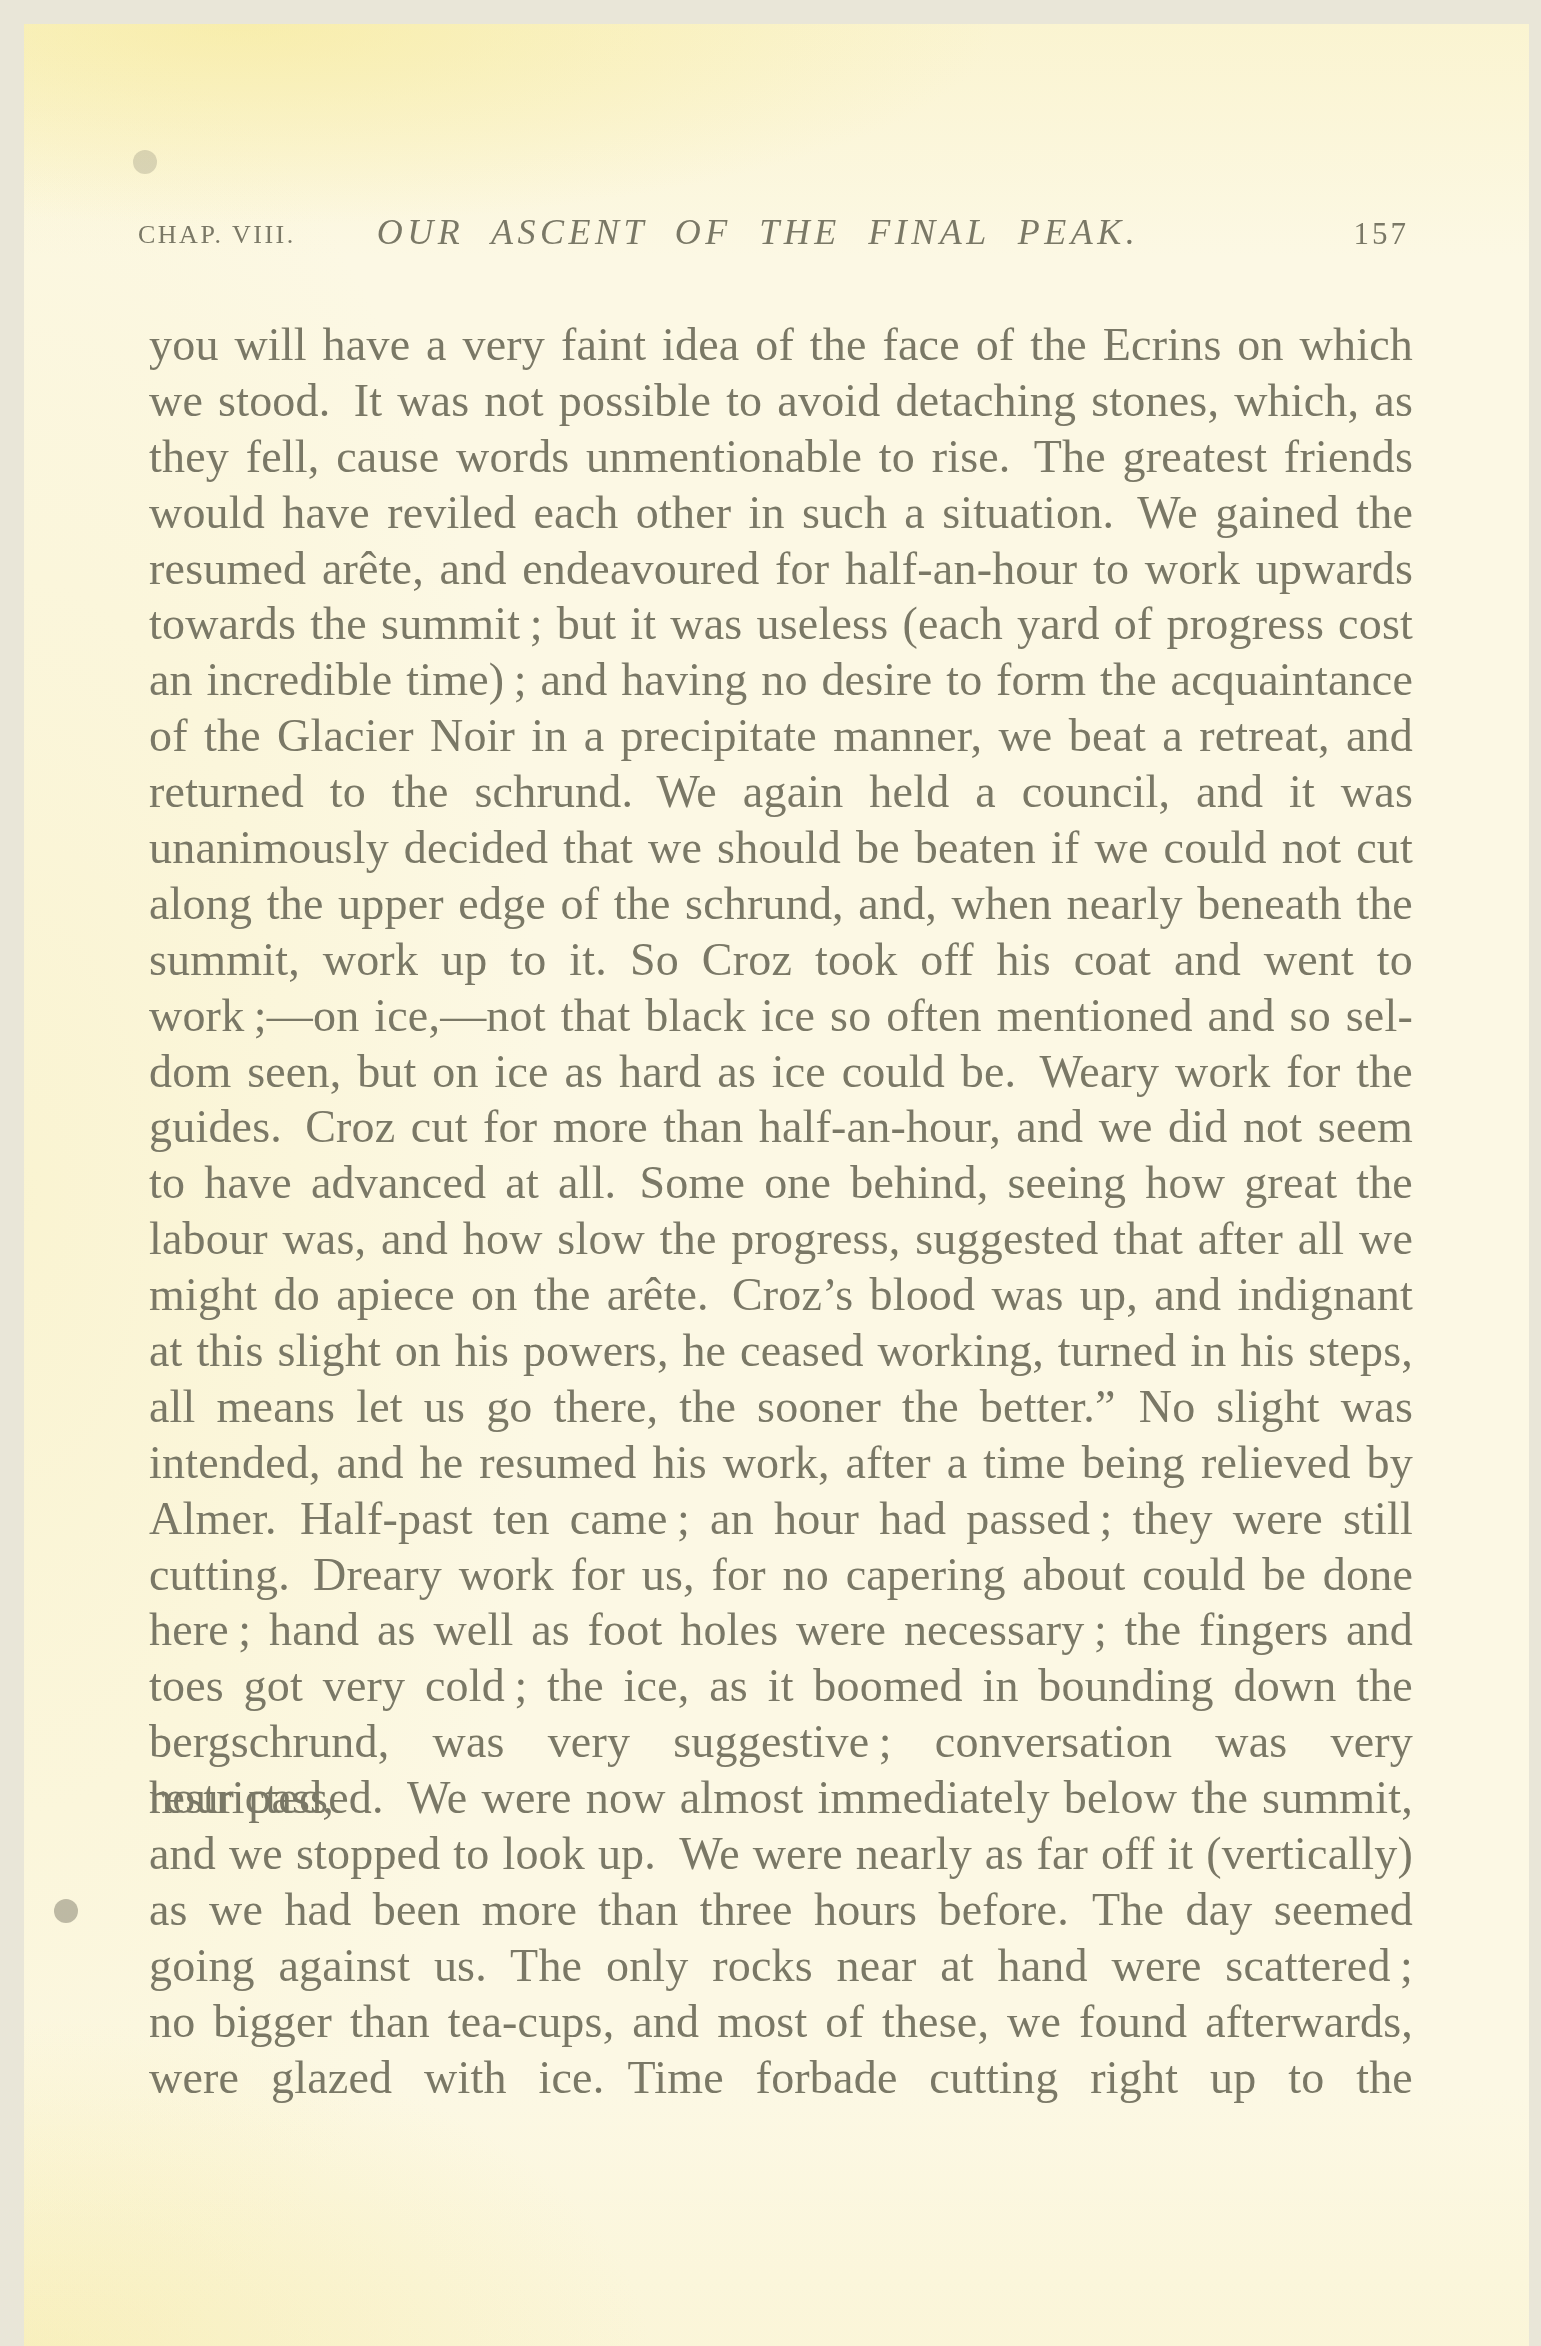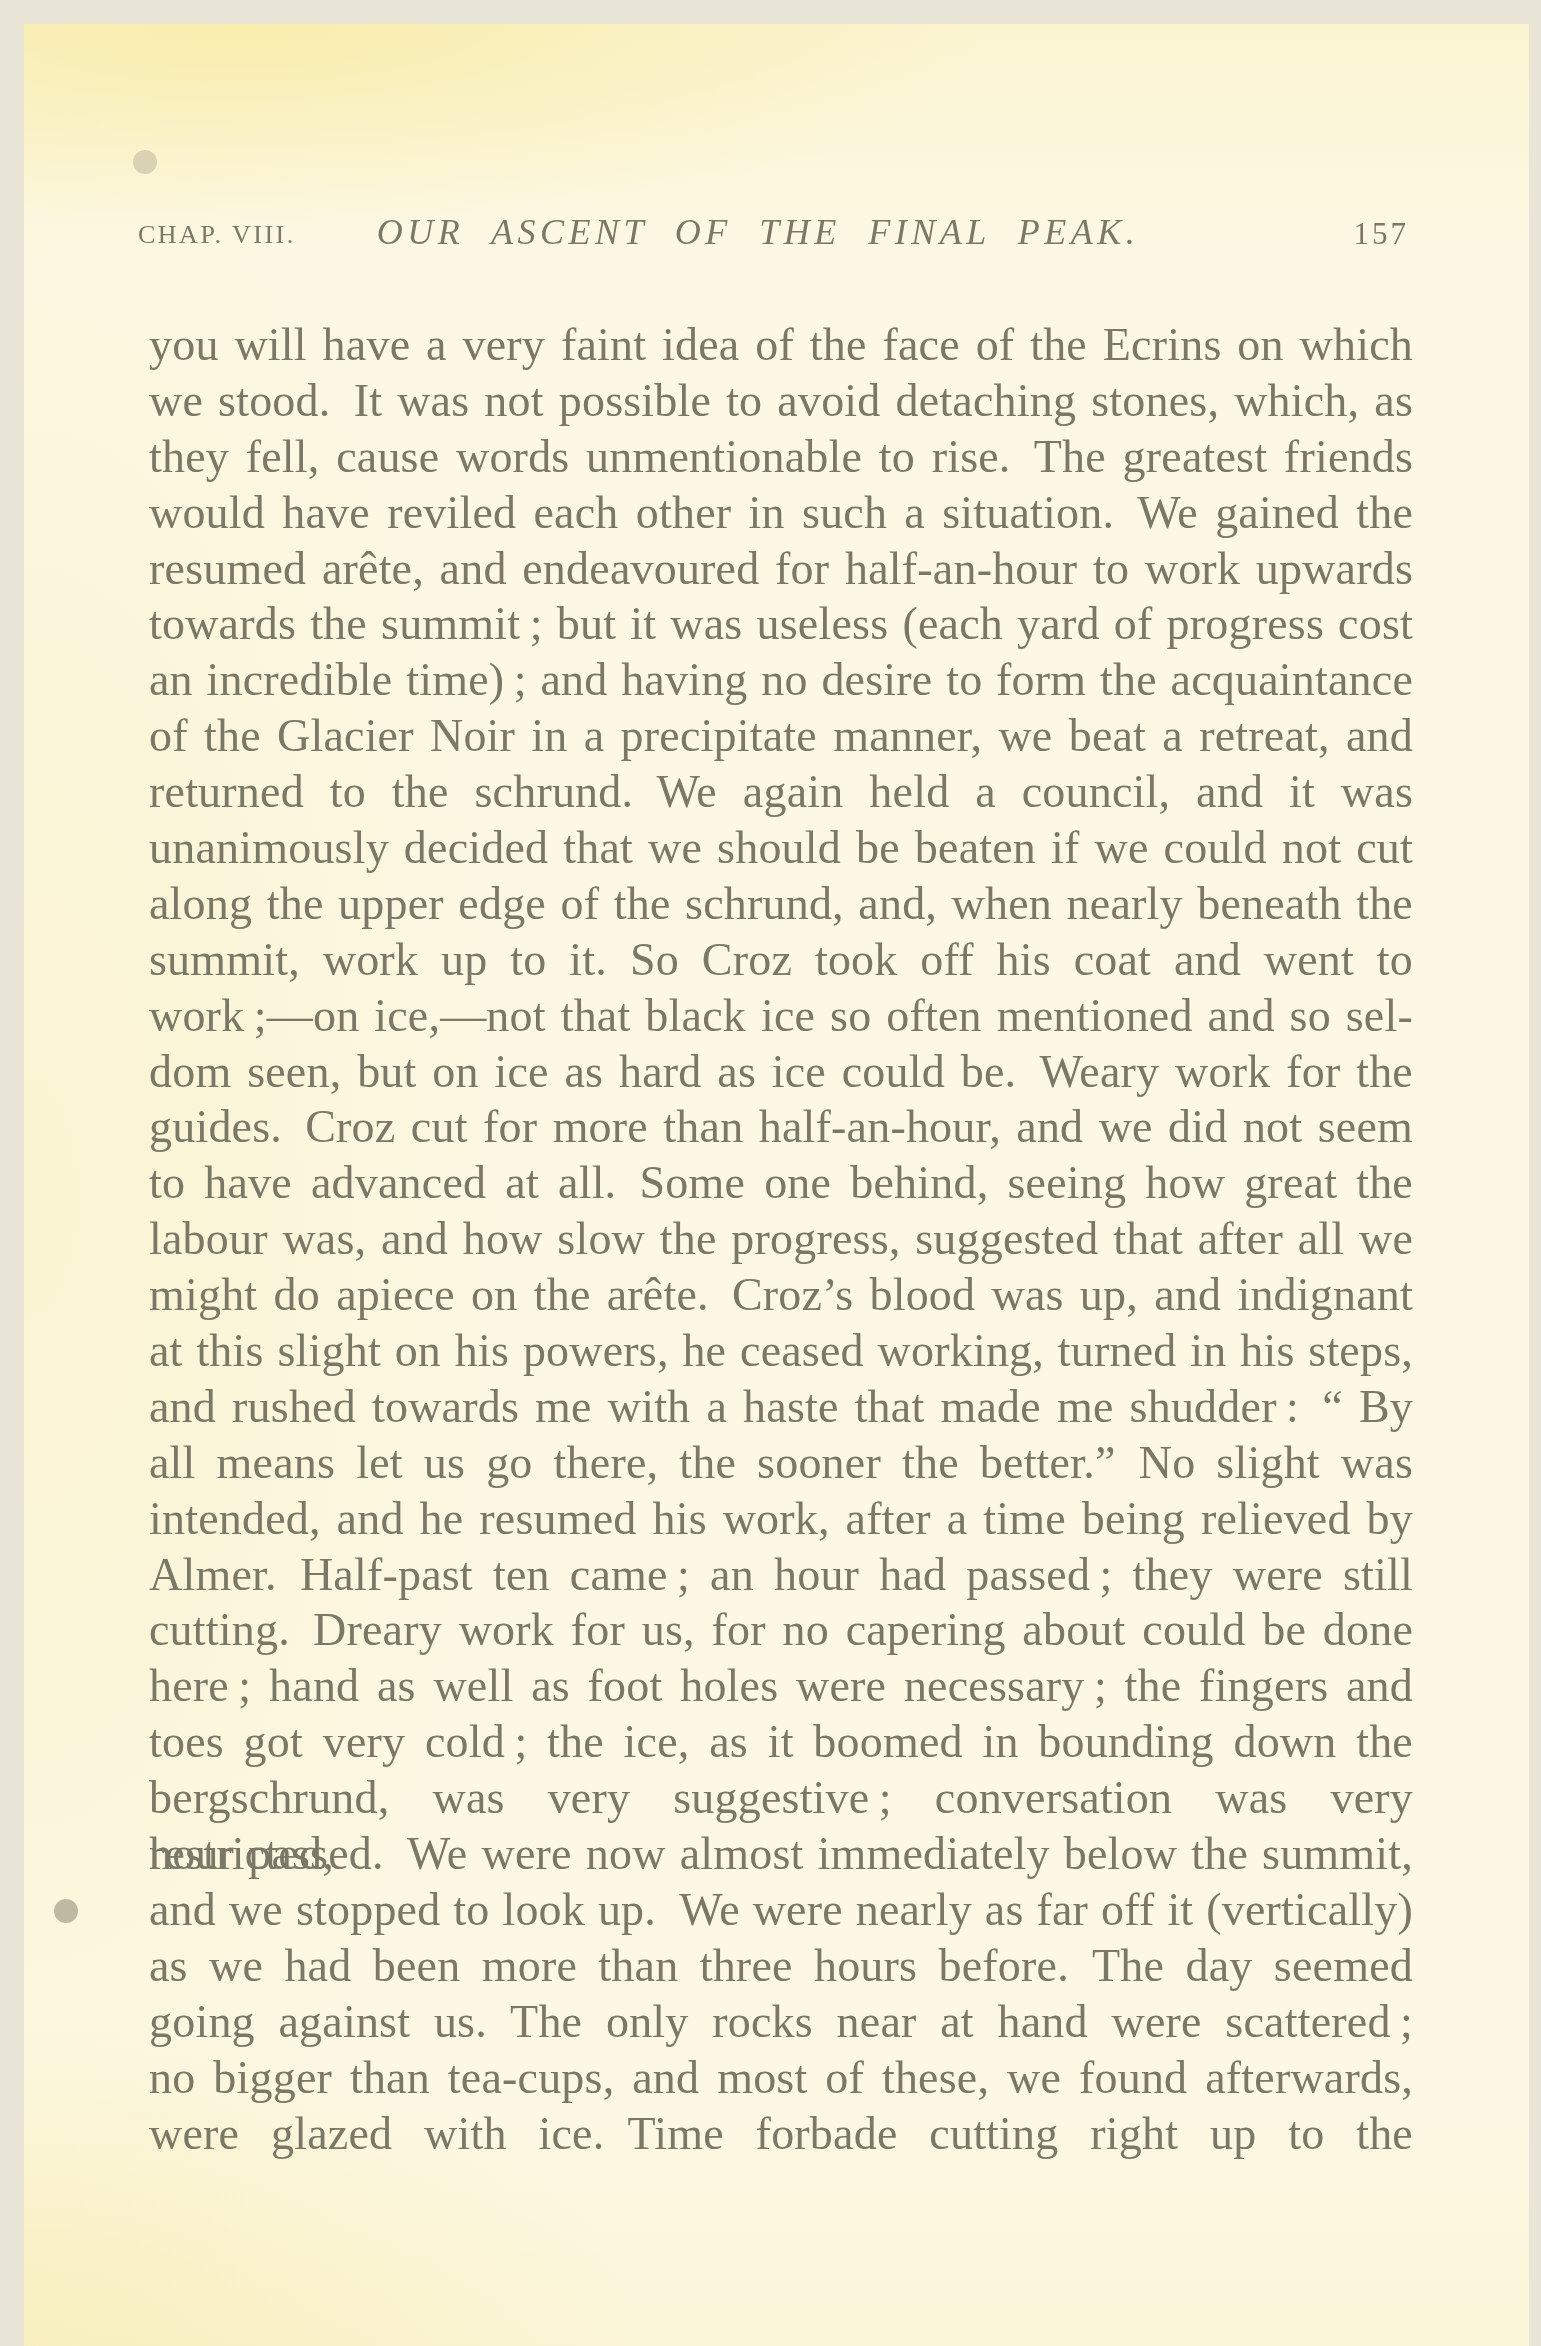--- a/index.html
+++ b/index.html
@@ -120,21 +120,20 @@
       <div class="line">guides. Croz cut for more than half-an-hour, and we did not seem</div>
 
       <div class="line">to have advanced at all. Some one behind, seeing how great the</div>
 
       <div class="line">labour was, and how slow the progress, suggested that after all we</div>
 
       <div class="line">might do apiece on the arête. Croz’s blood was up, and indignant</div>
 
       <div class="line">at this slight on his powers, he ceased working, turned in his steps,</div>
 
-      <div class="line">and rushed towards me with a haste that made me shudder : “ By</div>
 
       <div class="line">all means let us go there, the sooner the better.” No slight was</div>
 
       <div class="line">intended, and he resumed his work, after a time being relieved by</div>
 
       <div class="line">Almer. Half-past ten came ; an hour had passed ; they were still</div>
 
       <div class="line">cutting. Dreary work for us, for no capering about could be done</div>
 
       <div class="line">here ; hand as well as foot holes were necessary ; the fingers and</div>

